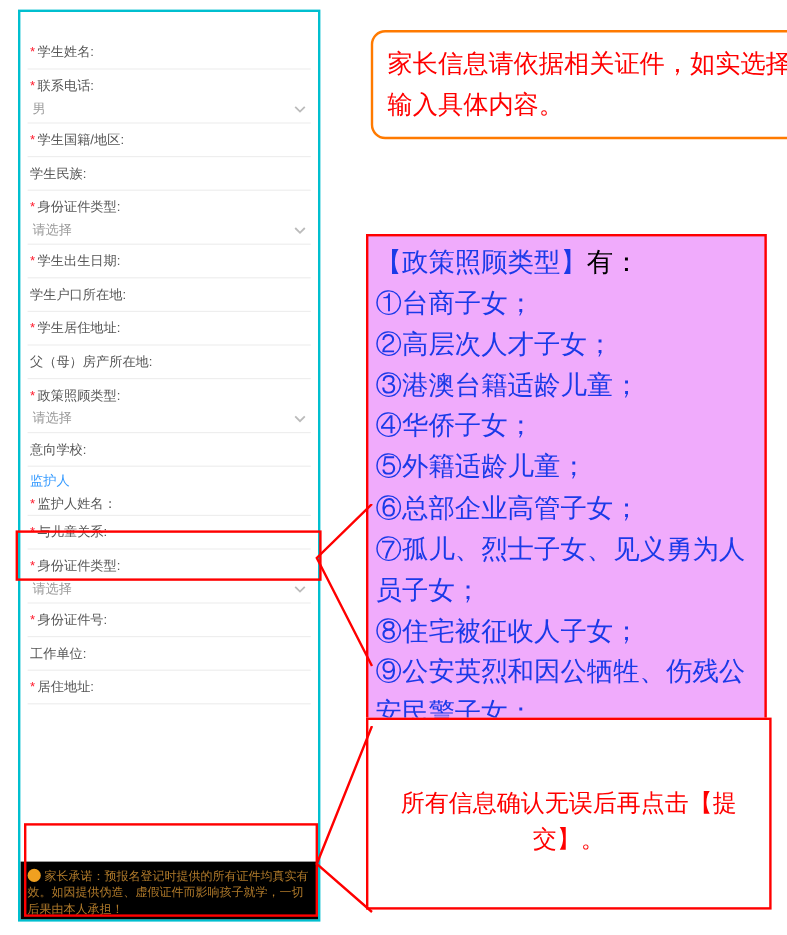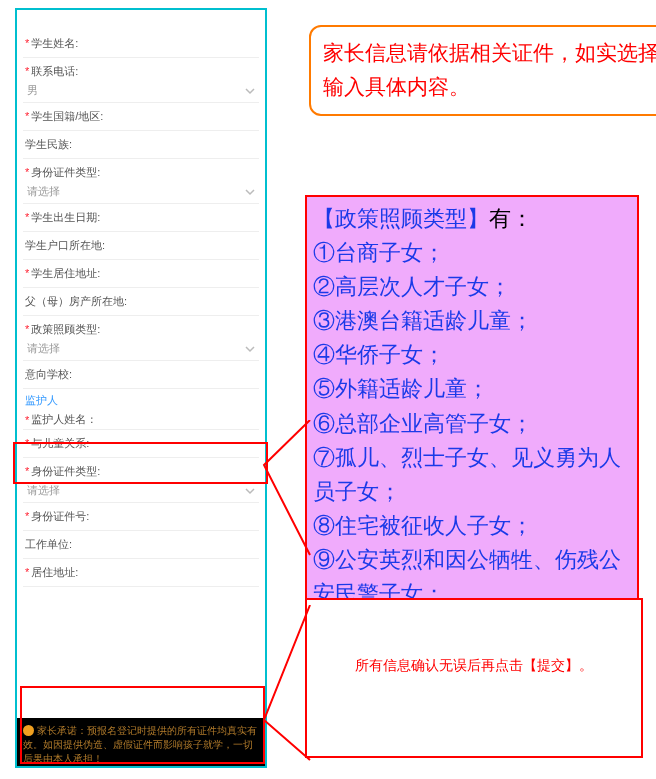--- a/index.html
+++ b/index.html
@@ -122,21 +122,21 @@
     }
     .policy-title-black { color: #000; }
     .callout-confirm {
       position: absolute;
       left: 305px;
       top: 598px;
       width: 338px;
       height: 160px;
       border: 2.5px solid #f00;
       padding: 55px 4px 0 4px;
-      font-size: 14px;
+      font-size: 20px;
       color: #f00;
       line-height: 1.5;
       font-family: "SimSun", serif;
       text-align: center;
       background: #fff;
     }
     .highlight-guardian {
       position: absolute;
       left: 13px;
       top: 442px;

